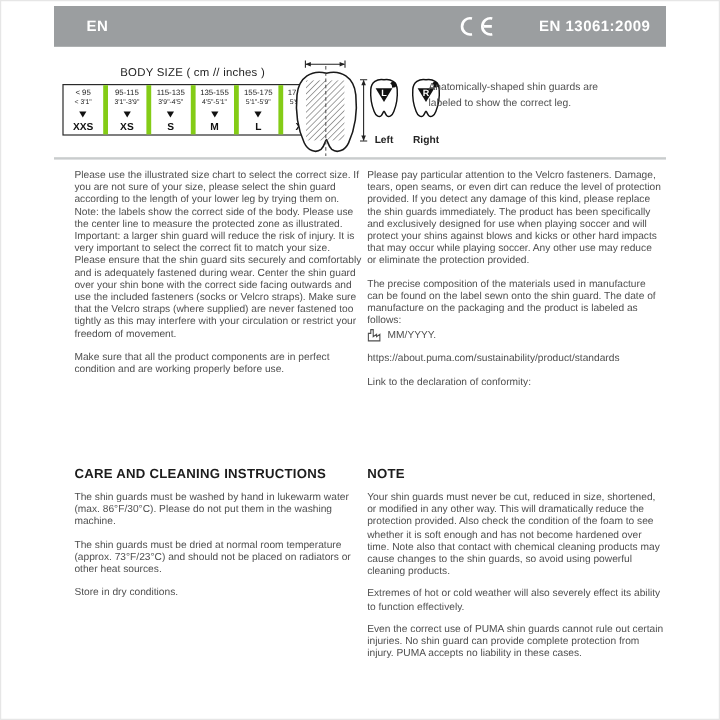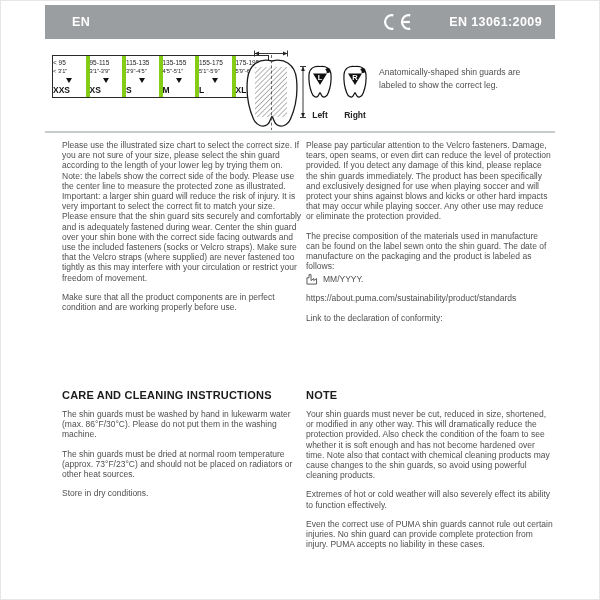--- a/index.html
+++ b/index.html
@@ -17,34 +17,34 @@
     font-weight:bold;font-size:12.5px;letter-spacing:.4px;
   }
   .hdr-lang{margin-left:27px;}
   .hdr-title{margin-left:15px;}
   .hdr-right{margin-left:auto;margin-right:13px;display:flex;align-items:center;gap:37px;}
 
   
   .size-chart{position:absolute;left:52px;top:55px;width:217px;}
   .sc-title{text-align:center;font-size:9.5px;color:#222;margin-bottom:4px;letter-spacing:.2px;}
   .sc-table{display:flex;border:1px solid #2a2a2a;}
-  .sc-col{flex:1;padding:2px 0 2px;}
+  .sc-col{flex:1;text-align:center;padding:2px 0 2px;}
   .sc-col + .sc-col{border-left:4px solid #84cc16;}
   .sc-cm{font-size:6.5px;color:#1d1d1d;line-height:8px;margin-top:1px;white-space:nowrap;}
   .sc-in{font-size:5.7px;color:#1d1d1d;line-height:8px;white-space:nowrap;}
   .sc-arrow{width:0;height:0;border-left:3.5px solid transparent;border-right:3.5px solid transparent;
     border-top:5px solid #111;margin:3px auto 2px;}
   .sc-size{font-size:8.5px;font-weight:bold;color:#111;line-height:10px;}
 
   
   .big-guard{position:absolute;left:238px;top:49px;}
   .lr-guards{position:absolute;left:306px;top:64px;display:flex;gap:7px;}
   .lr-item{width:28px;text-align:center;}
   .lr-label{font-size:8.5px;font-weight:bold;color:#222;margin-top:2px;}
-  .diagram-caption{position:absolute;left:379px;top:66px;width:162px;
+  .diagram-caption{position:absolute;left:357px;top:66px;width:162px;
     font-size:8.6px;line-height:12.5px;color:#4f4f4f;}
 
   .divider{position:absolute;left:45px;top:131px;width:510px;height:2px;background:#c9cccd;}
 
   
   .col-left{position:absolute;left:62px;top:140px;width:240px;}
   .col-right{position:absolute;left:306px;top:140px;width:246px;}
   p.body{margin:0 0 9px;font-size:8.5px;line-height:10.2px;color:#4f4f4f;}
   p.body.tight{margin-bottom:2px;}
   .mfg-line{display:flex;align-items:center;gap:4px;margin:0 0 8px;
@@ -67,20 +67,21 @@
       <svg width="32" height="16" viewBox="0 0 36 18">
         <path d="M15,1.6 A7.6,7.6 0 1 0 15,16.4" fill="none" stroke="#fff" stroke-width="2.5"></path>
         <path d="M34,1.6 A7.6,7.6 0 1 0 34,16.4" fill="none" stroke="#fff" stroke-width="2.5"></path>
         <line x1="26" y1="9" x2="33.6" y2="9" stroke="#fff" stroke-width="2.5"></line>
       </svg>
       <span>EN 13061:2009</span>
     </span>
   </div>
 
   <div class="size-chart">
+    <div class="sc-title">BODY SIZE ( cm // inches )</div>
     <div class="sc-table">
       <div class="sc-col">
         <div class="sc-cm">&lt; 95</div>
         <div class="sc-in">&lt; 3'1"</div>
         <div class="sc-arrow"></div>
         <div class="sc-size">XXS</div>
       </div>
       <div class="sc-col">
         <div class="sc-cm">95-115</div>
         <div class="sc-in">3'1"-3'9"</div>

